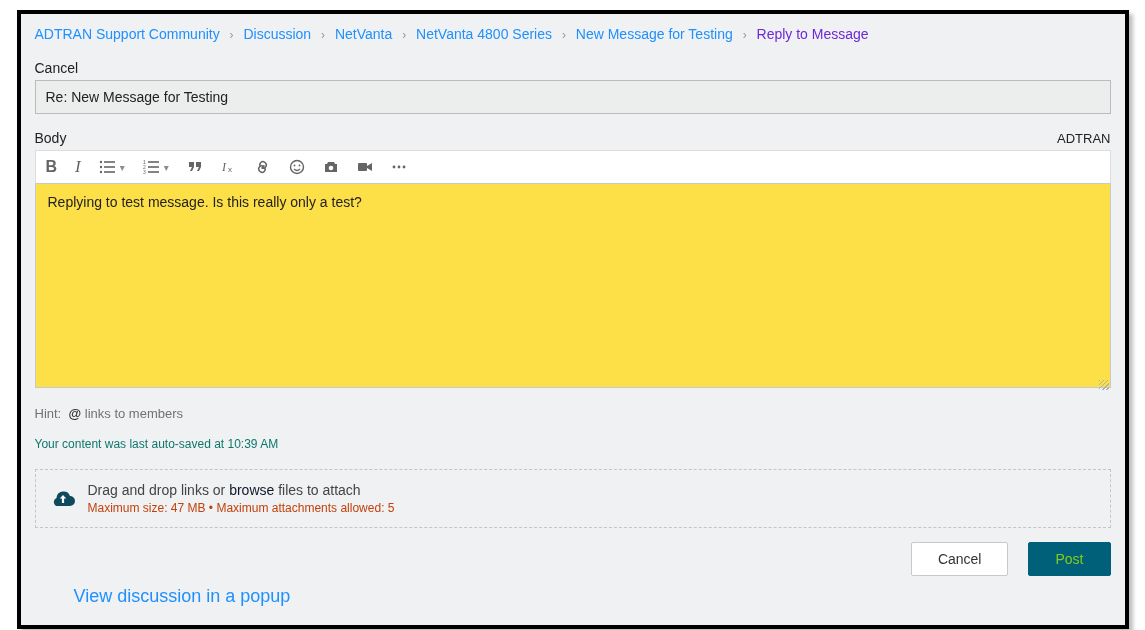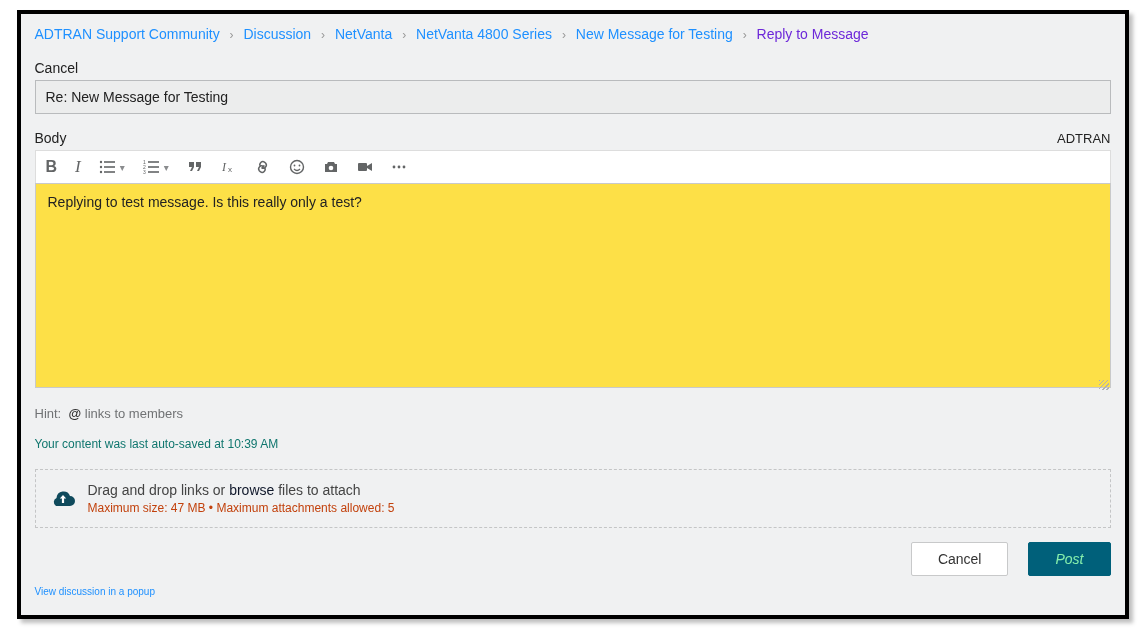--- a/index.html
+++ b/index.html
@@ -21,22 +21,22 @@
   .hint { font-size: 13px; color: #707274; margin-top: 14px; }
   .hint .at { font-weight: 700; color: #333; }
   .autosave { font-size: 12px; color: #0f766e; font-weight: 400; margin-top: 16px; }
   .dropzone { border: 1px dashed #c4c5c6; padding: 12px 14px; margin-top: 18px; display: flex; align-items: center; gap: 12px; }
   .dz-text .line1 { font-size: 14px; color: #444; }
   .dz-text .line1 a { color: #0f172a; text-decoration: none; cursor: pointer; }
   .dz-text .line2 { font-size: 12px; color: #c2410c; margin-top: 3px; }
   .actions { display: flex; justify-content: flex-end; gap: 20px; margin-top: 14px; }
   .btn { padding: 8px 26px; font-size: 14px; border-radius: 2px; cursor: pointer; border: 1px solid transparent; }
   .btn-cancel { background: #fff; border-color: #c8c9ca; color: #333; }
-  .btn-post { background: #00607a; color: #86efac; border-color: #00607a; font-style: italic; }
-  .popup-link { margin-top: 10px; font-size: 10px; }
+  .btn-post { background: #00607a; color: #84cc16; border-color: #00607a; }
+  .popup-link { margin-top: 10px; font-size: 18px; margin-left: 39px; }
   .popup-link a { color: #1e90ff; text-decoration: none; cursor: pointer; }
   .resize-handle { position: relative; }
   .resize-handle::after { content: ""; position: absolute; right: 2px; bottom: 2px; width: 10px; height: 10px; background: repeating-linear-gradient(135deg, #b0b1b2 0 1px, transparent 1px 3px); }
 </style>
 </head>
 <body>
 
 <div class="frame">
 
   <div class="breadcrumb">

